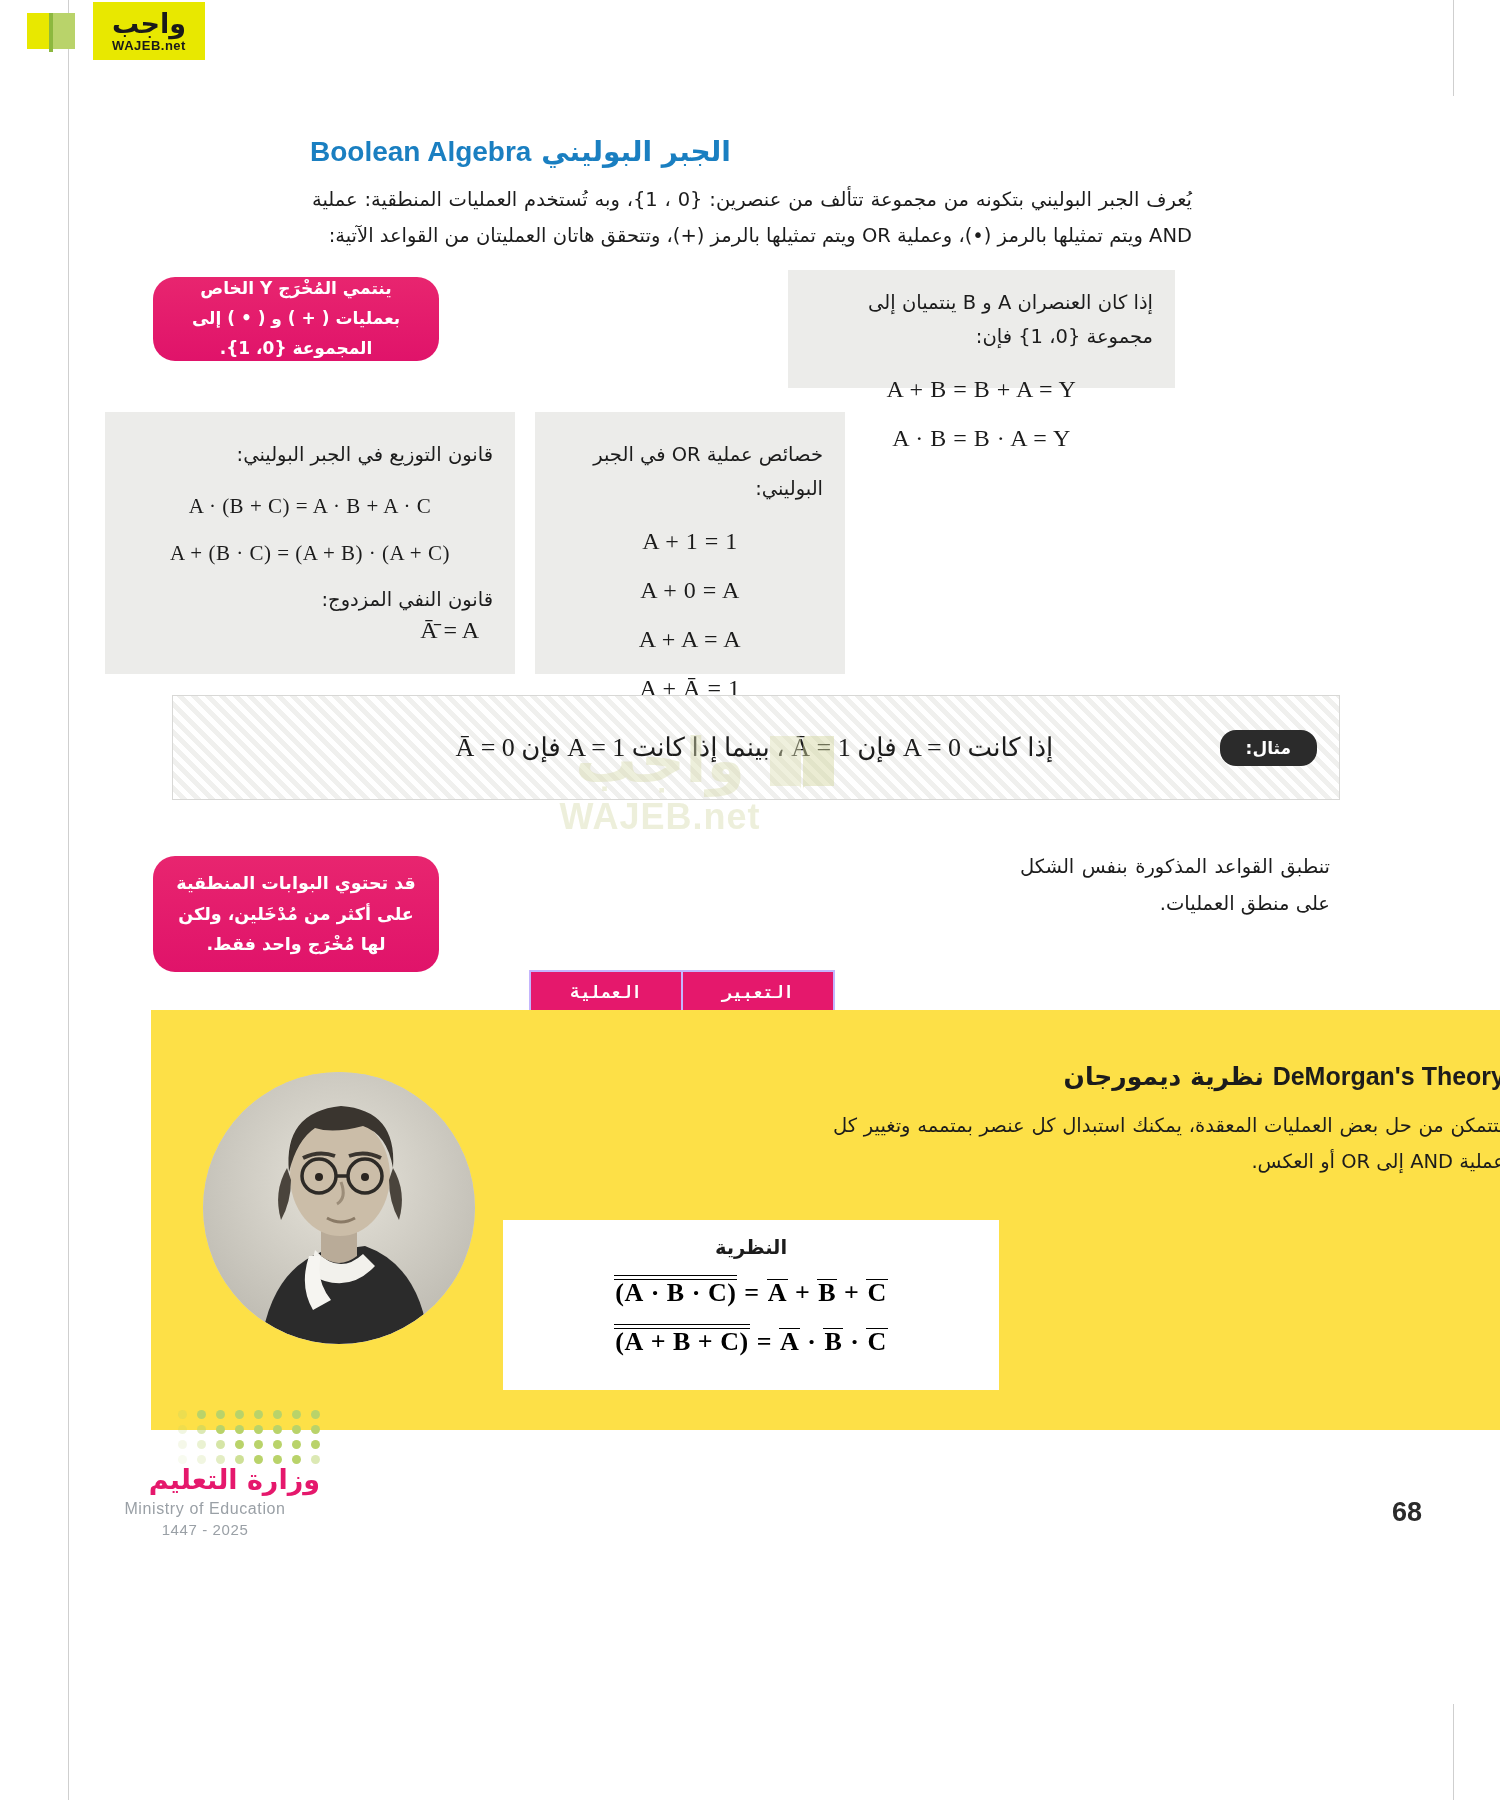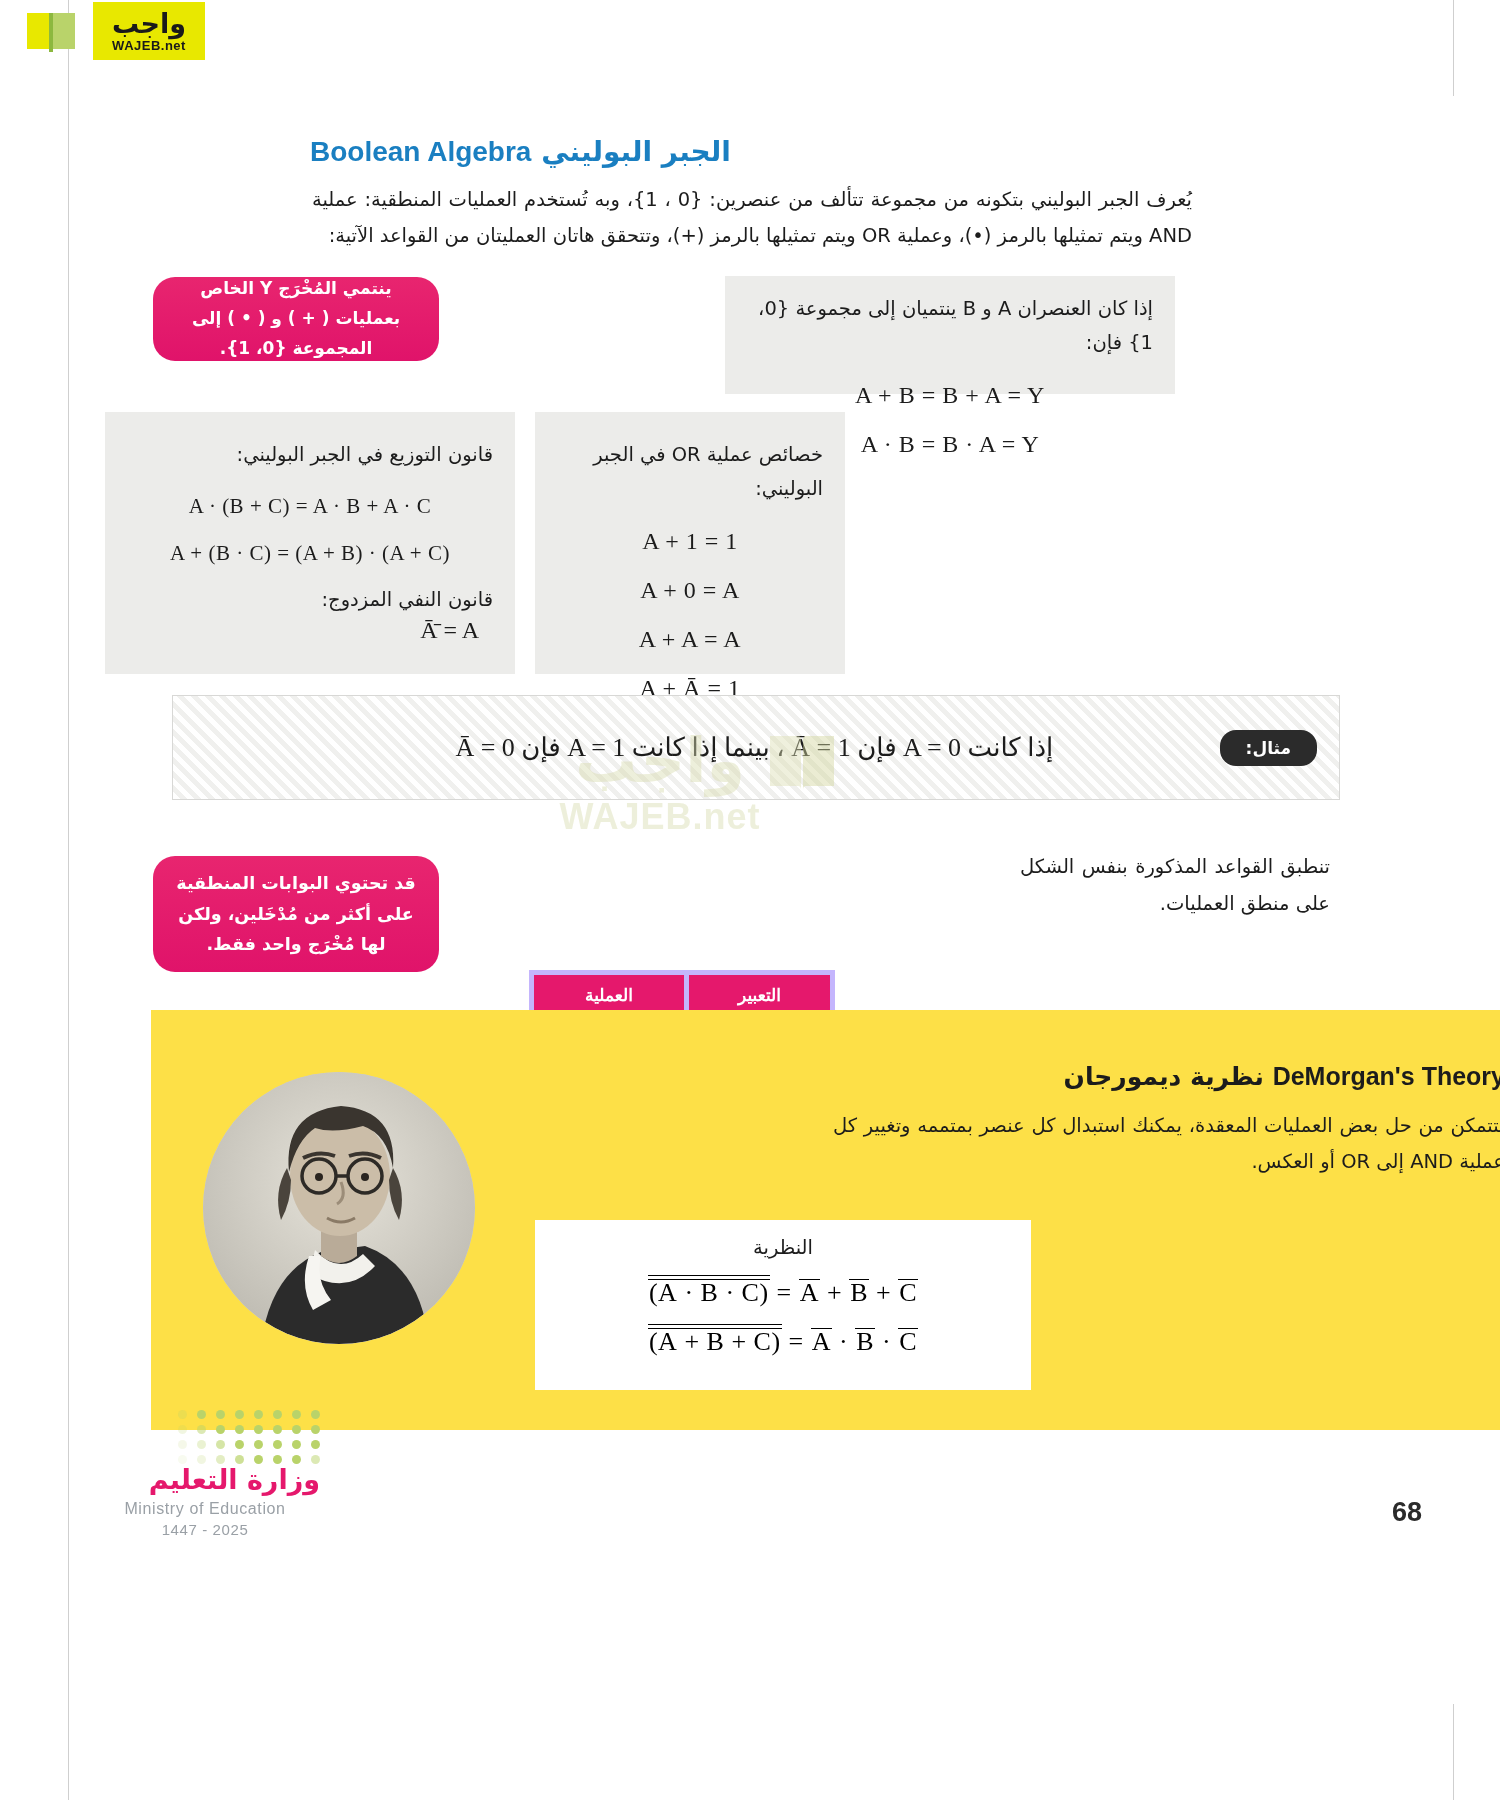--- a/index.html
+++ b/index.html
@@ -140,22 +140,22 @@
     font-family: "Liberation Serif", serif;
     font-size: 24px;
     text-align: center;
     direction: ltr;
     margin-top: 14px;
     letter-spacing: 0.5px;
   }
   .grey-box .formula .row { margin: 22px 0; }
 
   #box-commutative {
-    right: 325px; top: 276px;
-    width: 450px; height: 118px;
+    right: 325px; top: 270px;
+    width: 387px; height: 118px;
     padding: 16px 22px 10px;
   }
   #box-commutative .heading { text-align: right; }
 
   #box-and    { right: 325px; top: 412px; width: 310px; height: 262px; padding: 26px 22px; }
   #box-or     { right: 655px; top: 412px; width: 310px; height: 262px; padding: 26px 22px; }
   #box-dist   { right: 985px; top: 412px; width: 410px; height: 262px; padding: 26px 22px; }
 
   #box-and .heading, #box-or .heading { text-align: right; }
   #box-dist .heading { text-align: right; }
@@ -268,22 +268,22 @@
     width: 306px;
     border-collapse: collapse;
     direction: rtl;
   }
   #ops-table th {
     background: #e5186c;
     color: #ffffff;
     font-size: 17px;
     font-weight: bold;
     padding: 10px 16px;
-    font-family: Liberation Serif, serif;
-    border: 5px solid #c4b5fd;
+    font-family: Liberation Mono, monospace;
+    border: 2px solid #c4b5fd;
   }
   #ops-table td {
     border: 1px solid #e5186c;
     color: #d51a63;
     font-size: 18px;
     text-align: center;
     padding: 13px 0;
     font-family: "Liberation Sans", sans-serif;
     direction: ltr;
   }
@@ -321,24 +321,25 @@
   #dm-portrait {
     position: absolute;
     left: 52px; top: 62px;
     width: 272px; height: 272px;
     border-radius: 50%;
     overflow: hidden;
     background: #cfcdc6;
   }
   #dm-theory-card {
     position: absolute;
-    left: 384px; top: 210px;
+    left: 352px; top: 210px;
     width: 496px; height: 170px;
     background: #ffffff;
     padding: 16px 0 0;
+    font-weight: bold;
   }
   #dm-theory-label {
     font-size: 19.5px;
     color: #1c1c1c;
     text-align: center;
     direction: rtl;
     font-family: "DejaVu Sans", sans-serif;
   }
   .dm-eq {
     font-family: "Liberation Serif", serif;

